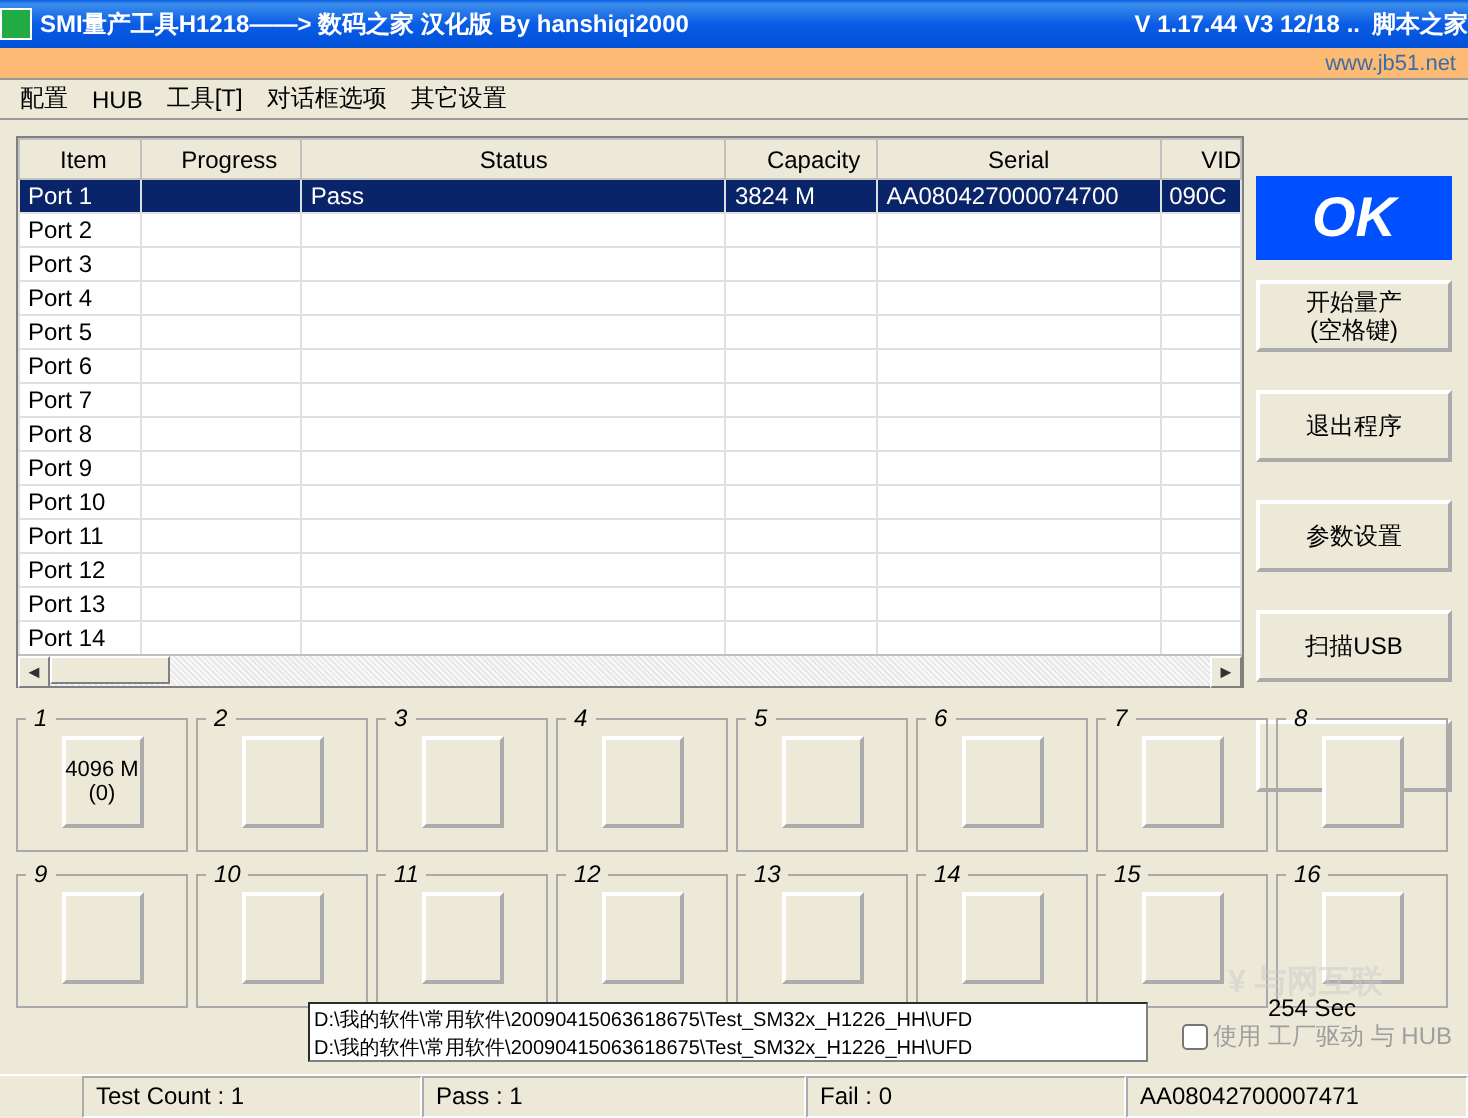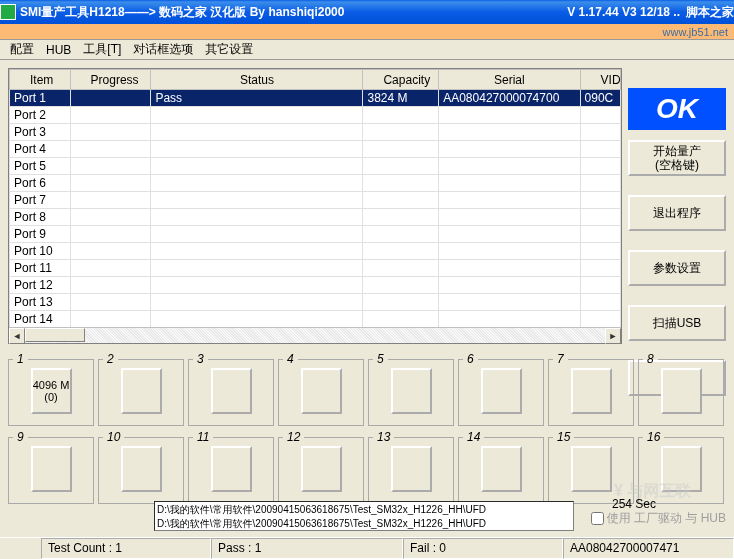--- a/index.html
+++ b/index.html
@@ -23,21 +23,21 @@
   .hscroll .track { flex: 1; background: repeating-linear-gradient(45deg,#e8e8e8,#e8e8e8 1px,#f8f8f8 1px,#f8f8f8 2px); position: relative; }
   .hscroll .thumb { position:absolute; left:0; top:0; width:60px; height:14px; background:#ece9d8; border:1px solid #fff; border-right-color:#808080; border-bottom-color:#808080; }
   .side { position: absolute; right: 8px; top: 8px; width: 98px; }
   .ok-box { width: 98px; height: 42px; background: #0050ff; color: #fff; display:flex; align-items:center; justify-content:center; font-size: 28px; font-weight: bold; font-family: Arial; font-style: italic; margin-bottom: 10px; margin-top: 20px; }
   .btn { width: 98px; height: 36px; background: #ece9d8; border: 2px outset #fff; font-size: 12px; display:flex; align-items:center; justify-content:center; text-align:center; margin-bottom: 19px; cursor: default; line-height: 1.2; }
   .slot-grid { position: absolute; left: 8px; top: 292px; display: grid; grid-template-columns: repeat(8, 86px); gap: 4px; }
   .slot-fs { border: 1px solid #aaa; padding: 2px 4px 4px 4px; height: 74px; position: relative; display:flex; flex-direction:column; align-items:center; }
   .slot-fs legend { font-style: italic; font-size: 12px; padding: 0 4px; }
   .slot-inner { width: 41px; height: 46px; background: #ece9d8; border: 2px outset #fff; display:flex; flex-direction:column; align-items:center; justify-content:center; font-size:11px; line-height:1.1; }
   .log-area { position: absolute; left: 154px; bottom: 6px; width: 420px; height: 30px; background: #fff; border: 1px inset #808080; font-size: 10px; padding: 1px 2px; overflow:hidden; white-space: pre; }
-  .sec { position: absolute; right: 78px; bottom: 26px; font-size: 12px; }
+  .sec { position: absolute; right: 56px; bottom: 26px; font-size: 12px; }
   .hub-chk { position: absolute; right: 8px; bottom: 10px; font-size: 12px; color: #9e9e9e; display:flex; align-items:center; gap:3px; }
   .footer-logo { position:absolute; right: 30px; bottom: 30px; width: 90px; height: 32px; color:#ccc; font-size:16px; font-weight:bold; display:flex; align-items:center; pointer-events:none; opacity: .5; margin-top: 42px; }
   .statusbar { position: absolute; left: 0; bottom: 0; width: 100%; height: 22px; background: #ece9d8; border-top: 1px solid #fff; display: flex; padding-left: 41px; }
   .statusbar .cell { border: 1px inset #fff; padding: 2px 6px; font-size: 12px; }
   .c1{width:170px}.c2{width:192px}.c3{width:160px}.c4{flex:1}
 </style>
 </head>
 <body>
 
 <div class="titlebar">

